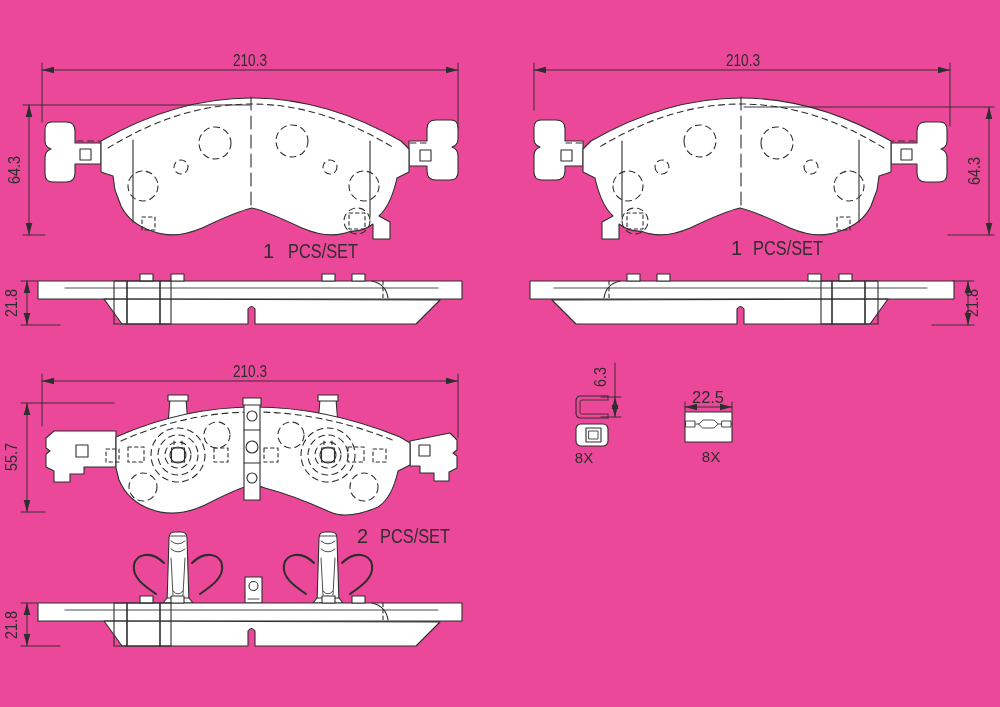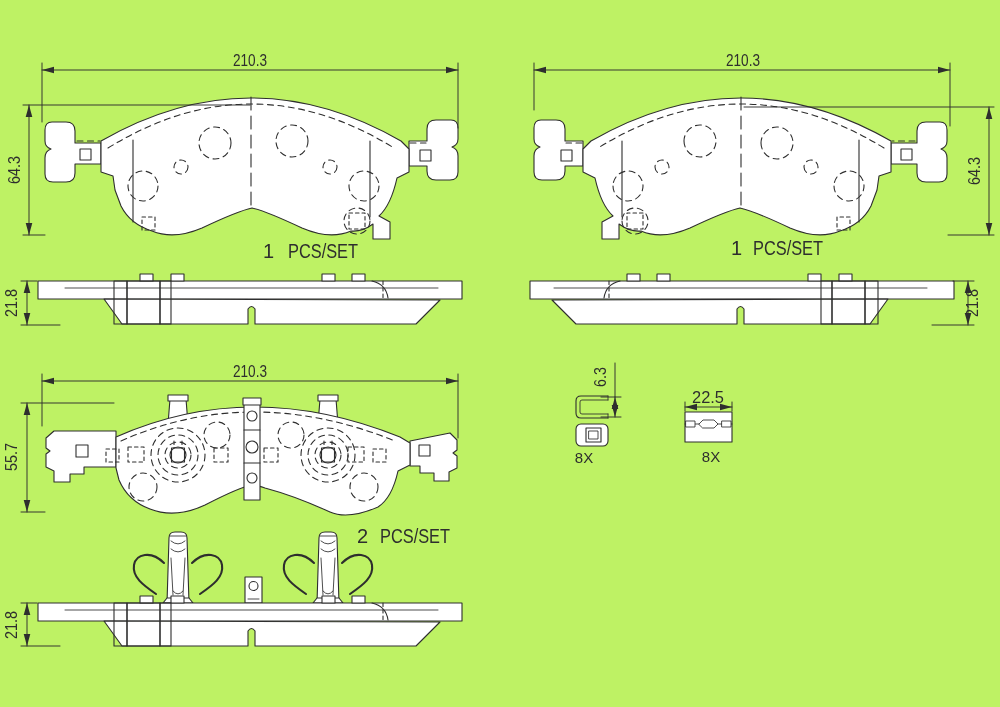--- a/index.html
+++ b/index.html
@@ -1,16 +1,16 @@
 <!DOCTYPE html>
 <html><head>
 <meta charset="utf-8">
 <style>
   html,body{margin:0;padding:0;background:#ffffff;}
-  .stage{position:relative;width:1000px;height:707px;background:#bef264;overflow:hidden;}
+  .stage{position:relative;width:1000px;height:707px;background:#ec4899;overflow:hidden;}
   svg{display:block;}
   .s{stroke:#2e2e2e;fill:none;stroke-width:1.1;stroke-linejoin:round;stroke-linecap:round;}
   .f{fill:#ffffff;}
   .thin{stroke-width:0.85;}
   .w2{stroke-width:2.1;}
   .dsh{stroke-dasharray:6 4.5;}
   .dsh2{stroke-dasharray:3.5 3;}
   .ldsh{stroke-dasharray:13 6;}
   .dim{stroke-width:0.95;}
   text{fill:#2e2e2e;font-family:"Liberation Sans",sans-serif;}

